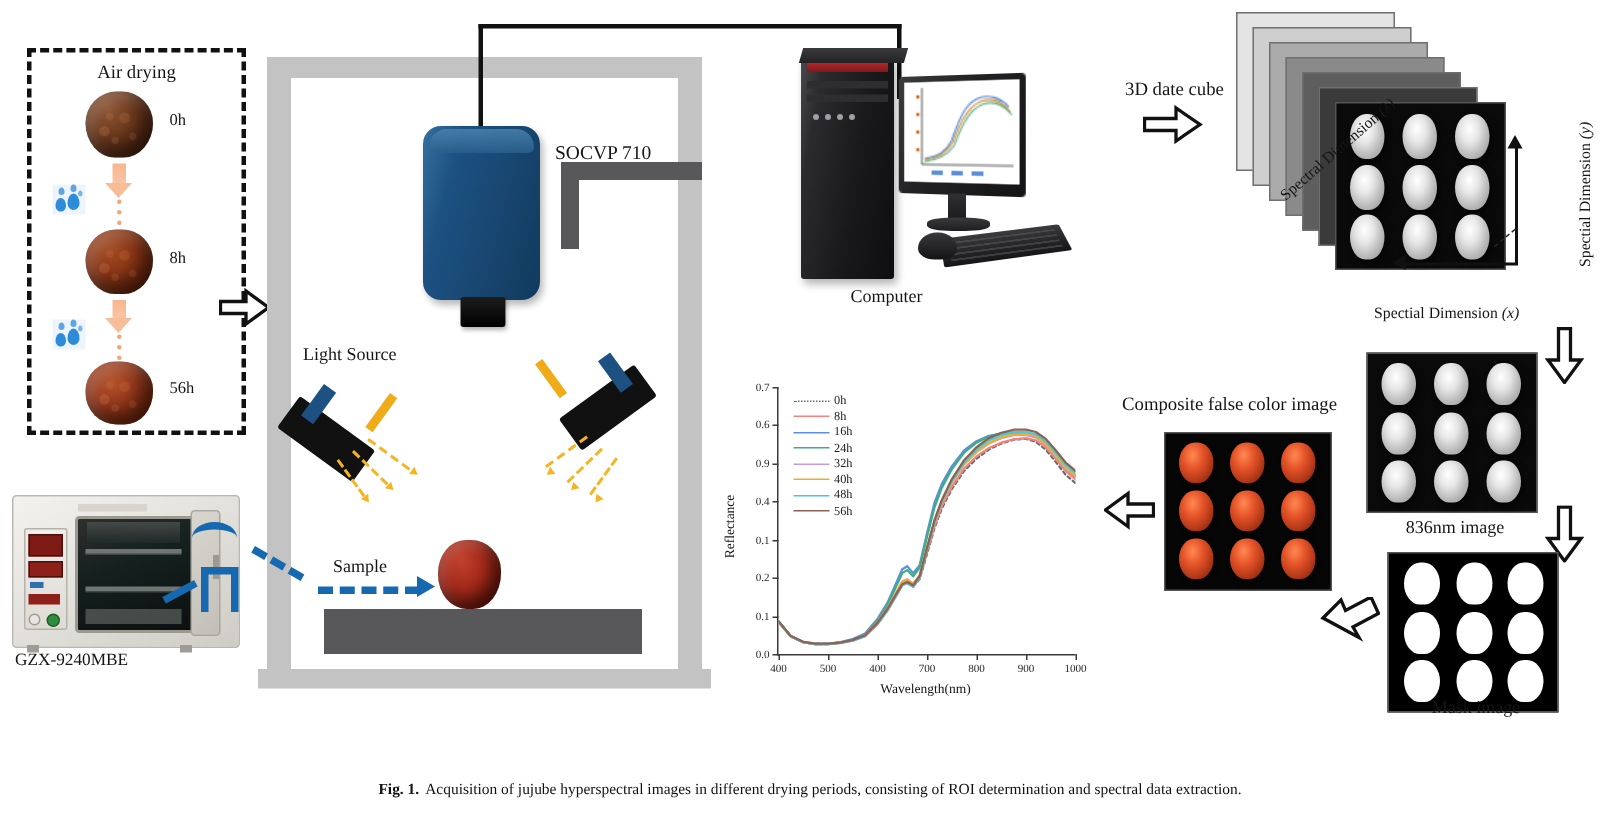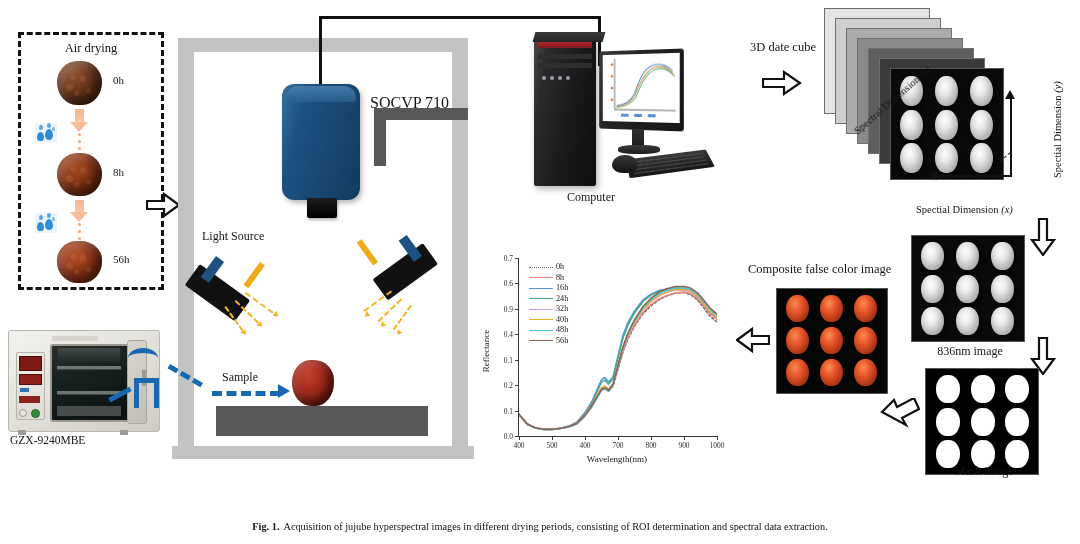--- a/index.html
+++ b/index.html
@@ -227,21 +227,21 @@
     <div class="abs chamber-base" style="left:-6px;top:408px;width:302px;height:13px;"></div>
 
     <div class="abs cable" style="left:141px;top:-22px;width:3.4px;height:68px;"></div>
 
     <div class="abs cam-arm" style="left:196px;top:70px;width:94px;height:12px;"></div>
     <div class="abs cam-arm" style="left:196px;top:70px;width:12px;height:58px;"></div>
     <div class="abs cam-body" style="left:104px;top:46px;width:78px;height:116px;">
       <div class="abs cam-top" style="left:4px;top:2px;width:70px;height:16px;opacity:.85;"></div>
     </div>
     <div class="abs cam-lens" style="left:129px;top:160px;width:30px;height:20px;"></div>
-    <div class="abs lbl" style="left:192px;top:56px;font-size:16px;">SOCVP 710</div>
+    <div class="abs lbl" style="left:192px;top:56px;font-size:13px;">SOCVP 710</div>
 
     <div class="abs lbl" style="left:24px;top:191px;font-size:12px;">Light Source</div>
 
     <div class="abs" style="left:22px;top:216px;width:86px;height:72px;">
       <div class="abs light-head" style="left:0;top:10px;width:62px;height:26px;transform:rotate(36deg);transform-origin:0 0;border-radius:2px;"></div>
       <div class="abs light-band" style="left:16px;top:2px;width:10px;height:26px;transform:rotate(36deg);transform-origin:0 0;"></div>
       <div class="abs light-front" style="left:60px;top:8px;width:6px;height:28px;transform:rotate(36deg);transform-origin:0 0;"></div>
       <div class="abs ray" style="left:46px;top:38px;width:34px;transform:rotate(36deg);"></div>
       <div class="abs raytip" style="left:74px;top:58px;transform:rotate(36deg);"></div>
       <div class="abs ray" style="left:36px;top:46px;width:32px;transform:rotate(44deg);"></div>
@@ -318,21 +318,21 @@
       <div class="keyrow" style="left:5px;top:11px;width:74px;"></div>
       <div class="keyrow" style="left:5px;top:17px;width:74px;"></div>
       <div class="keyrow" style="left:5px;top:23px;width:74px;"></div>
     </div>
 
     <div class="abs mouse" style="left:100px;top:133px;width:26px;height:18px;"></div>
 
     <div class="abs lbl" style="left:55px;top:168px;font-size:12px;">Computer</div>
   </div>
 
-  <div class="abs lbl" style="left:750px;top:40px;font-size:12.5px;">3D date cube</div>
+  <div class="abs lbl" style="left:750px;top:52px;font-size:12.5px;">3D date cube</div>
   <div class="blockarrow" style="left:762px;top:70px;">
     <svg width="40" height="26" viewBox="0 0 40 26">
         <polygon points="1,9 22,9 22,2 38,13 22,24 22,17 1,17" fill="#ffffff" stroke="#111" stroke-width="2.2" stroke-linejoin="miter"></polygon>
       </svg>
   </div>
 
   <div class="abs" style="left:824px;top:6px;width:256px;height:186px;">
     <div class="slice" style="left:0px;top:2px;width:104px;height:104px;background:#e4e4e4;"></div>
     <div class="slice" style="left:11px;top:12px;width:104px;height:104px;background:#cfcfcf;"></div>
     <div class="slice" style="left:22px;top:22px;width:104px;height:104px;background:#ababab;"></div>

